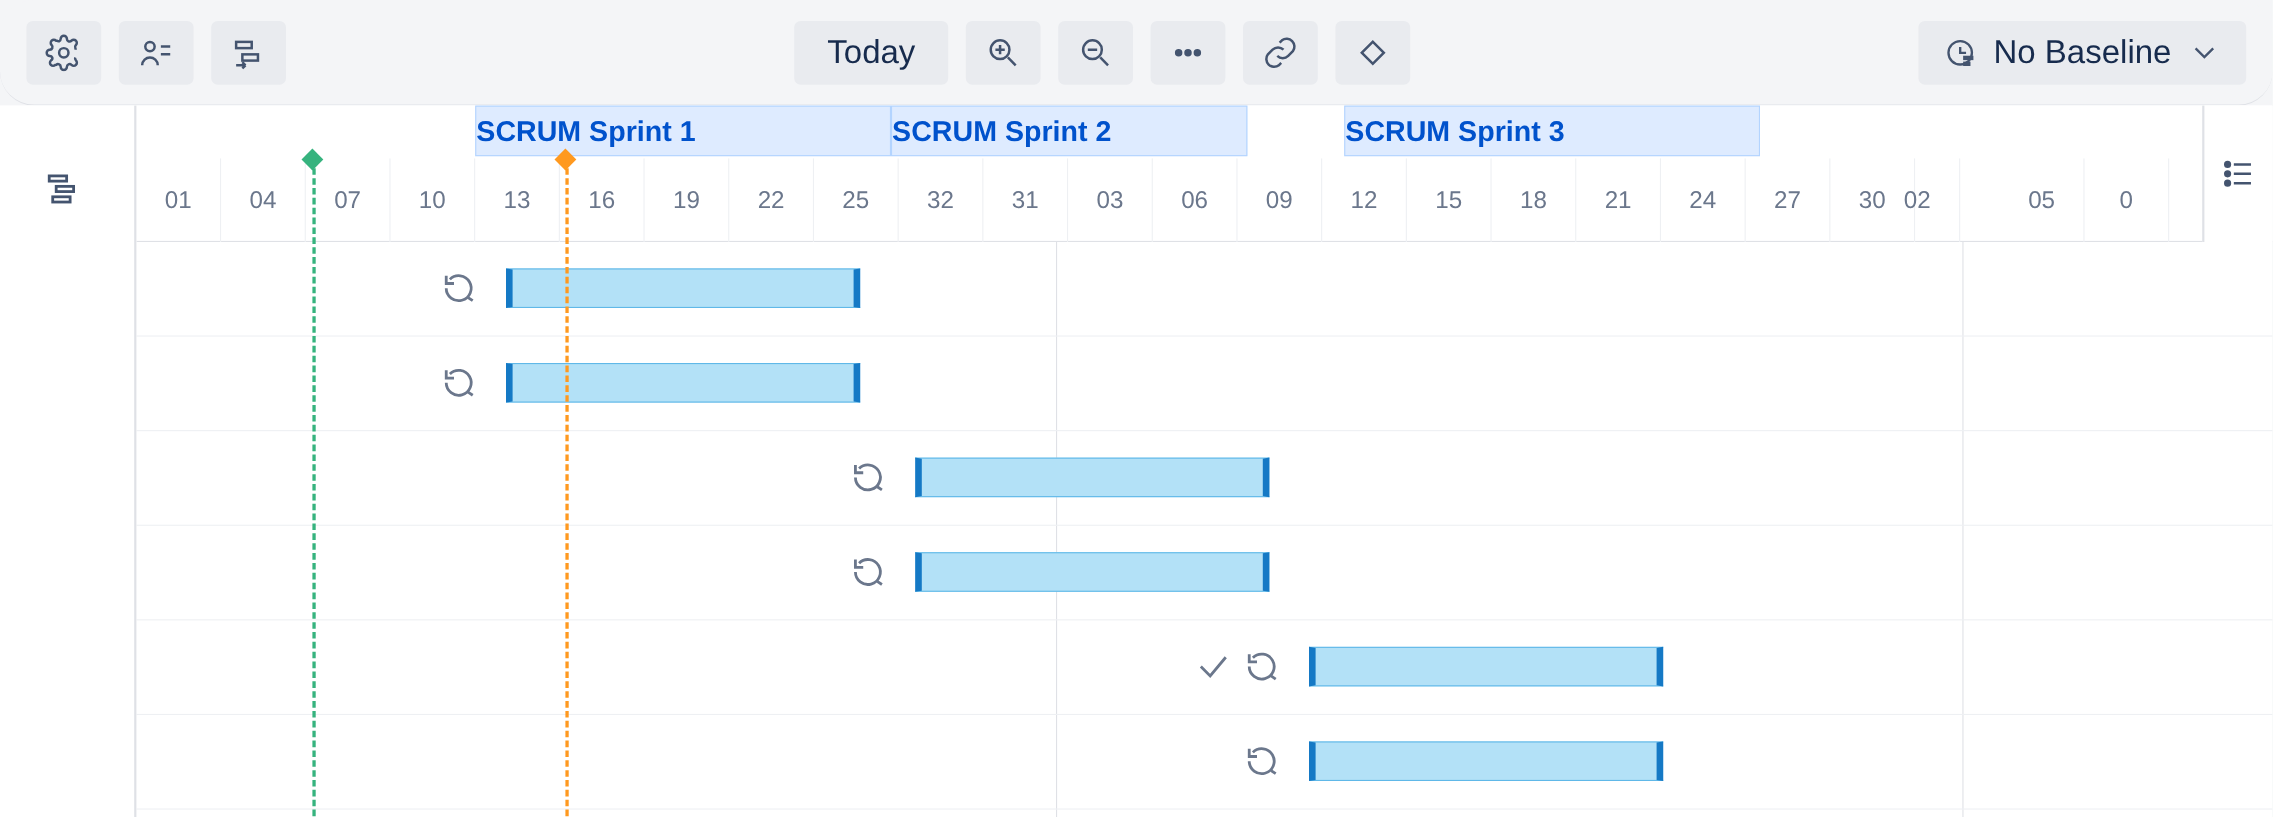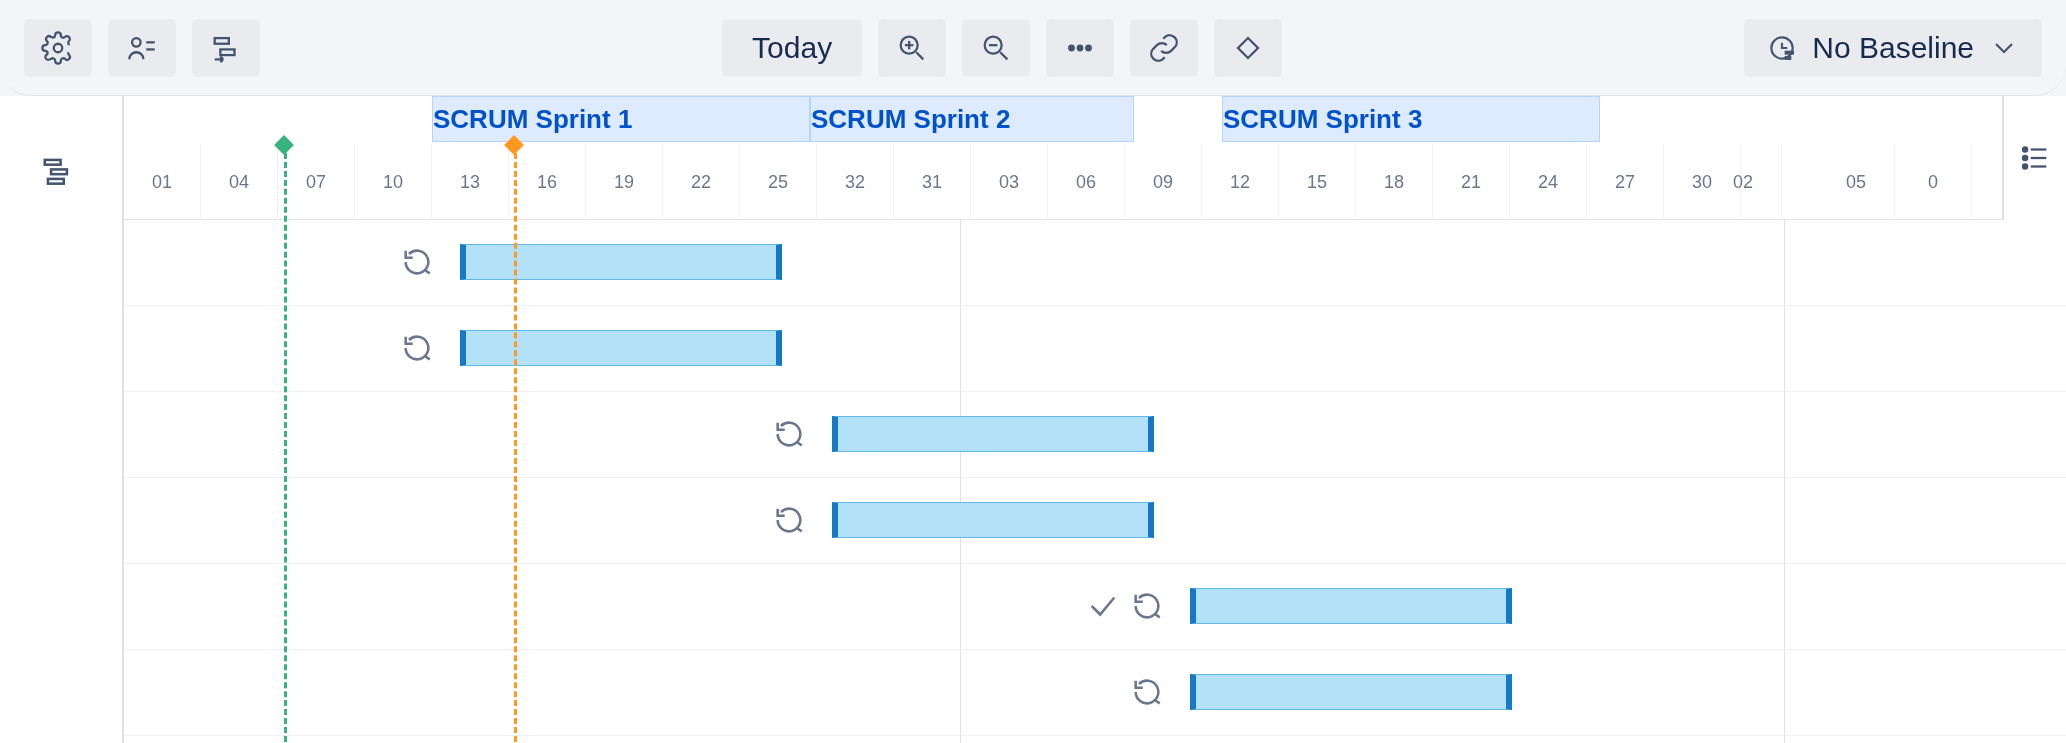--- a/index.html
+++ b/index.html
@@ -102,21 +102,21 @@
     white-space: nowrap;
   }
   .date-row { height: 76px; position: relative; }
   .date-cell {
     position: absolute;
     top: 0;
     height: 76px;
     width: 77px;
     border-right: 1px solid #eef0f3;
     color: #6b778c;
-    font-size: 18px;
+    font-size: 22px;
     display: flex;
     align-items: center;
     justify-content: center;
   }
 
   
   .rows {
     position: absolute;
     left: 124px; right: 0;
     top: 124px;

